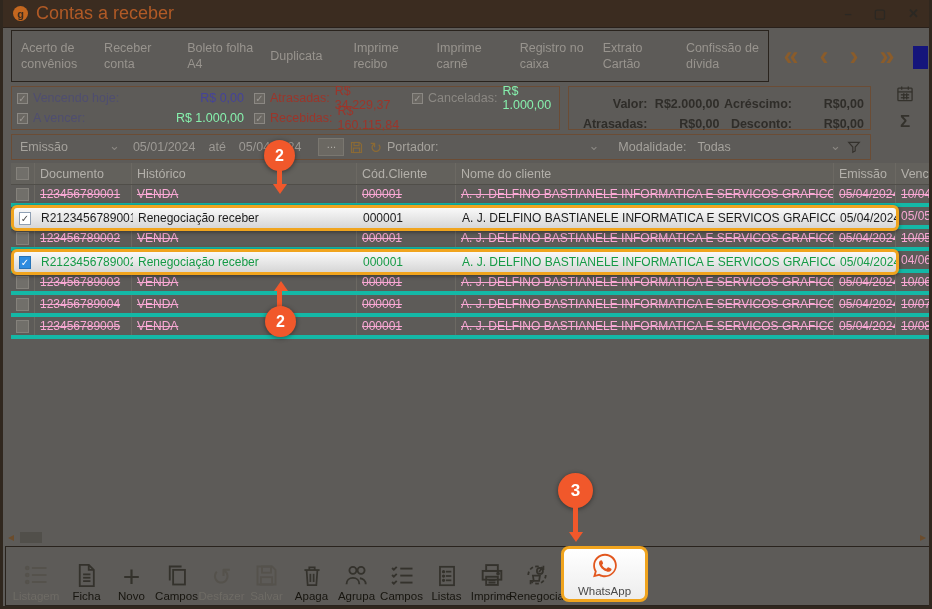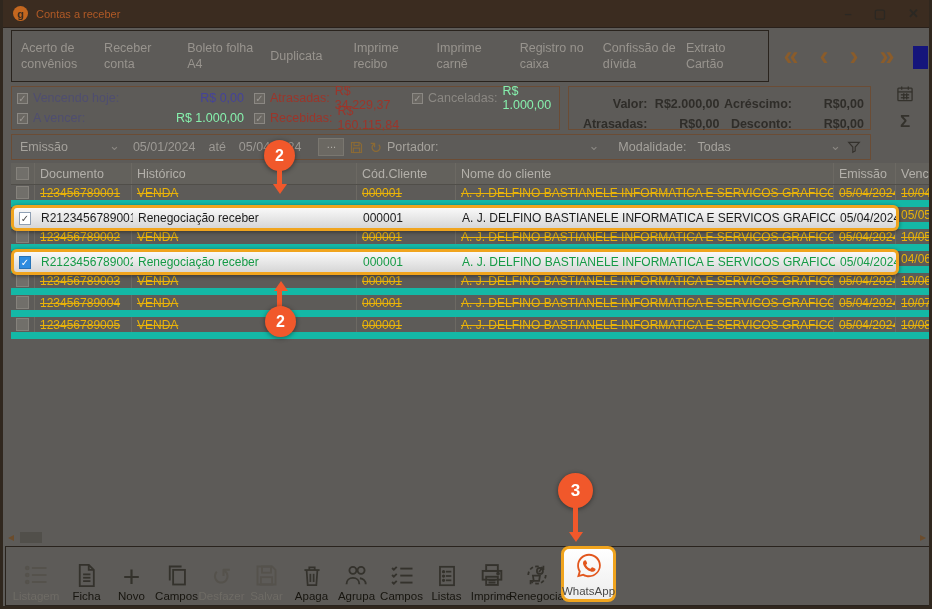--- a/index.html
+++ b/index.html
@@ -7,21 +7,21 @@
   .window{
     position:relative;width:932px;height:609px;margin:0 auto;
     background:#5d5b58;overflow:hidden;
     border-left:3px solid #30271e;border-right:3px solid #30271e;border-bottom:3px solid #30271e;
     font-family:"Liberation Sans",sans-serif;
   }
   
   .titlebar{height:28px;background:#3b2c20;display:flex;align-items:center;padding:0 10px;border-bottom:1px solid #29201a;}
   .app-logo{width:15px;height:15px;border-radius:50%;background:#c4671f;color:#3b2c20;
     font-size:11px;font-weight:bold;display:flex;align-items:center;justify-content:center;}
-  .title{color:#b15a26;font-size:11px;margin-left:8px;}
+  .title{color:#b15a26;font-size:18px;margin-left:8px;}
   .win-controls{margin-left:auto;display:flex;gap:22px;color:#2b2823;font-size:13px;font-weight:bold;}
   .win-controls span{cursor:default;line-height:1;}
   
   .toolbar-top{position:absolute;left:8px;top:30px;width:758px;height:52px;border:1px solid #29231d;
     display:flex;align-items:center;padding:0 4px;}
   .tb-btn{flex:1;color:#98948e;font-size:12.5px;line-height:1.3;padding:0 5px;}
   .nav{position:absolute;left:770px;top:30px;width:132px;height:52px;display:flex;align-items:center;
     justify-content:space-around;color:#8a5c2b;font-size:27px;font-weight:bold;}
   .nav span{line-height:1;}
   .nav-block{position:absolute;left:910px;top:46px;width:15px;height:23px;background:#15157b;}
@@ -57,21 +57,21 @@
   .f-icon{color:#8b6a35;display:flex;align-items:center;}
   .refresh{color:#8b6a35;font-size:15px;line-height:1;}
   .funnel{color:#34312c;display:flex;align-items:center;}
   
   .table{position:absolute;left:8px;top:163px;width:922px;height:366px;overflow:hidden;font-size:12px;}
   .thead,.trow{display:grid;grid-template-columns:24px 97px 225px 99px 378px 62px 1fr;height:22px;}
   .thead{color:#b3b0aa;font-size:12.5px;border-bottom:1px solid #504e49;background:#63615c;}
   .thead .cell,.trow .cell{display:flex;align-items:center;padding:0 5px;overflow:hidden;white-space:nowrap;
     border-right:1px solid #6c6963;height:100%;}
   .thead .cell:last-child,.trow .cell:last-child{border-right:none;}
-  .trow{border-bottom:7px solid #14b8a6;color:#eab308;}
+  .trow{border-bottom:4px solid #14b8a6;color:#f9a8d4;}
   .strike{text-decoration:line-through;}
   .cbcell{justify-content:center;}
   .rowbox{width:13px;height:13px;border:1px solid #85827c;background:#716f6a;}
   
   .hl{position:absolute;left:0;width:888px;height:26px;border:3px solid #f0a41e;border-radius:6px;
     background:linear-gradient(#f9f9f9,#d6d6d6);display:grid;
     grid-template-columns:22px 97px 225px 99px 378px 1fr;align-items:center;
     font-size:12px;color:#1b1b1b;box-shadow:0 1px 4px rgba(0,0,0,.45);z-index:5;}
   .hl .cell{display:flex;align-items:center;padding:0 5px;overflow:hidden;white-space:nowrap;height:100%;}
   .hl .cb{width:13px;height:13px;border:1px solid #8fa0b4;background:#fff;color:#4a4a4a;
@@ -87,21 +87,21 @@
   .toolbar-bottom{position:absolute;left:2px;top:546px;width:928px;height:60px;border:1px solid #29231d;
     display:flex;align-items:flex-end;padding:4px 4px 3px 2px;}
   .bt-item{width:45px;display:flex;flex-direction:column;align-items:center;gap:2px;color:#34322c;flex:none;}
   .bt-item.wide{width:56px;}
   .bt-item .bt-icon{height:30px;display:flex;align-items:flex-end;justify-content:center;}
   .bt-item .bt-label{font-size:11.5px;color:#17150f;line-height:1;}
   .bt-item.disabled{color:#55524c;}
   .bt-item.disabled .bt-label{color:#6e6b65;}
   .undo-glyph{font-size:24px;line-height:1;}
   .plus-glyph{font-size:30px;line-height:0.8;font-weight:200;}
-  .wa-item{width:55px;height:56px;margin-left:2px;border:3px solid #f0a41e;border-radius:8px;
+  .wa-item{width:87px;height:56px;margin-left:2px;border:3px solid #f0a41e;border-radius:8px;
     background:linear-gradient(#ffffff,#ededed);display:flex;flex-direction:column;align-items:center;
     justify-content:flex-end;padding-bottom:2px;gap:1px;flex:none;z-index:6;}
   .wa-item .bt-label{font-size:11.5px;color:#4a4a4a;line-height:1;}
   
   .badge{position:absolute;border-radius:50%;background:#f1582b;color:#fff;font-weight:bold;
     display:flex;align-items:center;justify-content:center;box-shadow:0 1px 5px rgba(0,0,0,.45);z-index:30;}
   .shaft{position:absolute;width:5px;background:#f1582b;z-index:30;}
   .ahead{position:absolute;width:0;height:0;border-left:7px solid transparent;border-right:7px solid transparent;z-index:30;}
   .ahead.down{border-top:10px solid #f1582b;}
   .ahead.up{border-bottom:10px solid #f1582b;}
@@ -122,22 +122,22 @@
   </div>
 
   <div class="toolbar-top">
     <div class="tb-btn">Acerto de convênios</div>
     <div class="tb-btn">Receber conta</div>
     <div class="tb-btn">Boleto folha A4</div>
     <div class="tb-btn">Duplicata</div>
     <div class="tb-btn">Imprime recibo</div>
     <div class="tb-btn">Imprime carnê</div>
     <div class="tb-btn">Registro no caixa</div>
+    <div class="tb-btn">Extrato Cartão</div>
     <div class="tb-btn">Confissão de dívida</div>
-    <div class="tb-btn">Extrato Cartão</div>
   </div>
   <div class="nav">
     <span>«</span>
     <span>‹</span>
     <span>›</span>
     <span>»</span>
   </div>
   <div class="nav-block"></div>
 
   <div class="summary-left">

